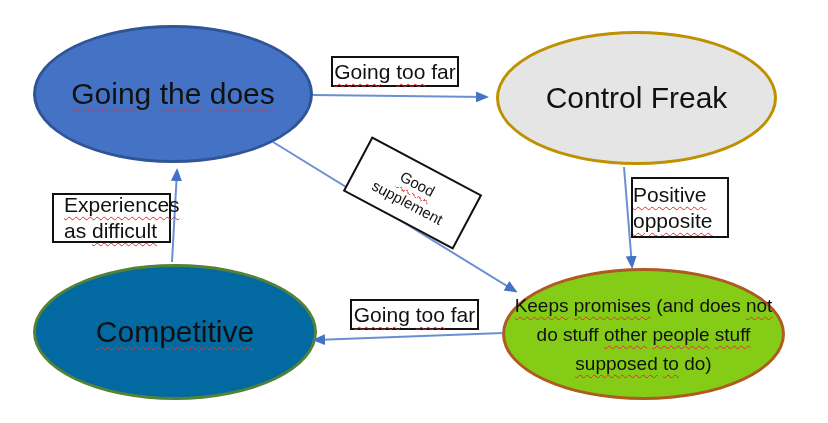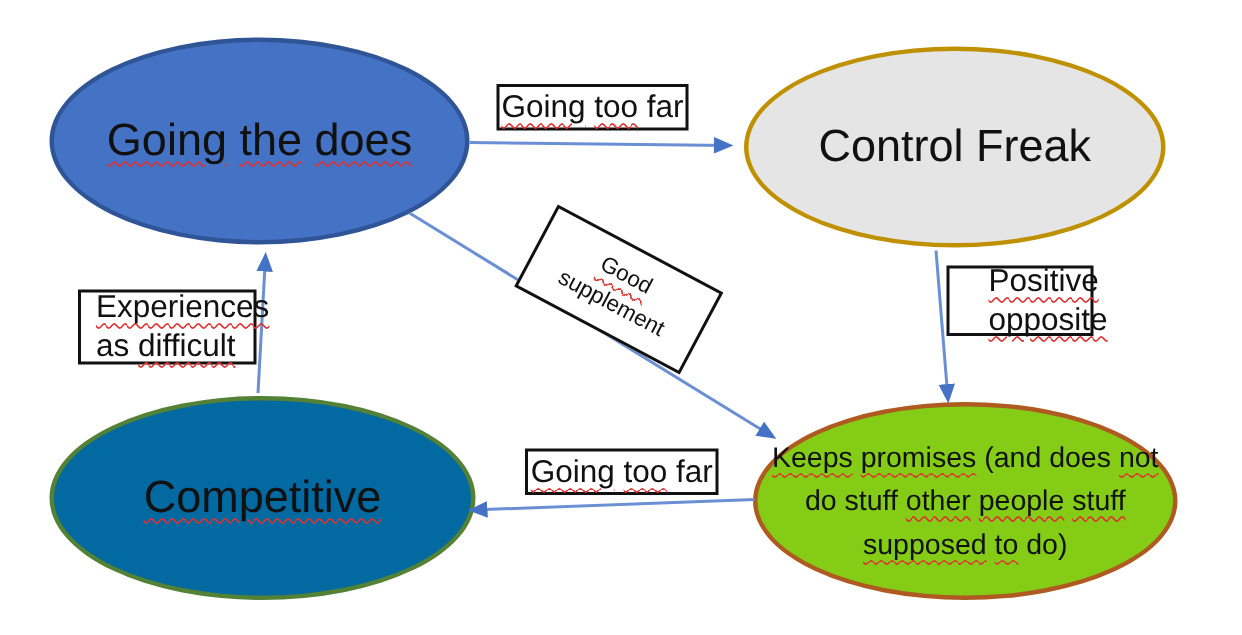--- a/index.html
+++ b/index.html
@@ -13,21 +13,21 @@
   .node-green {left:33px; top:264px; width:284px;height:136px;background:#0369a1;border:3px solid #538135;font-size:30px;}
   .node-orange{left:502px;top:268px; width:283px;height:132px;background:#84cc16;border:3px solid #AE5A21;font-size:19px;line-height:29px;}
   .node-orange .txt{width:272px;}
 
   .arrow-layer{position:absolute;left:0;top:0;z-index:2;}
 
   .edge-label{position:absolute;background:#fff;border:2px solid #111;z-index:3;
               display:flex;align-items:center;justify-content:center;text-align:center;
               font-size:21px;color:#111;}
   .lbl-going-top   {left:331px;top:56px; width:128px;height:31px;}
-  .lbl-positive    {left:631px;top:177px;width:98px; height:47px;justify-content:flex-start;text-align:left;padding-left:26px;line-height:26px;}
+  .lbl-positive    {left:631px;top:177px;width:98px; height:61px;justify-content:flex-start;text-align:left;padding-left:0;line-height:26px;}
   .lbl-experiences {left:52px; top:193px;width:119px;height:50px;justify-content:flex-start;text-align:left;padding-left:10px;line-height:26px;}
   .lbl-going-bottom{left:350px;top:299px;width:129px;height:31px;}
   .lbl-good        {left:350px;top:162px;width:125px;height:62px;transform:rotate(28deg);font-size:15px;line-height:21px;}
 
   .sq{text-decoration-line:underline;text-decoration-style:wavy;
       text-decoration-color:#E03030;text-decoration-thickness:1px;text-underline-offset:4px;}
 </style>
 </head>
 <body>
 

